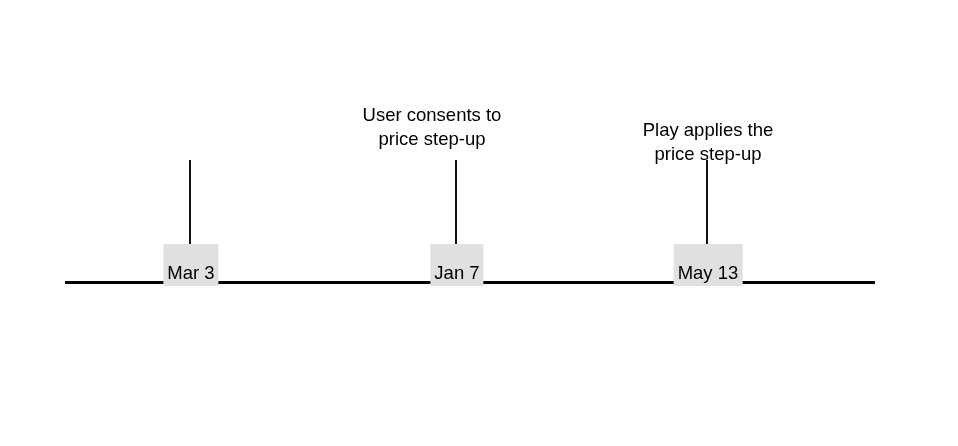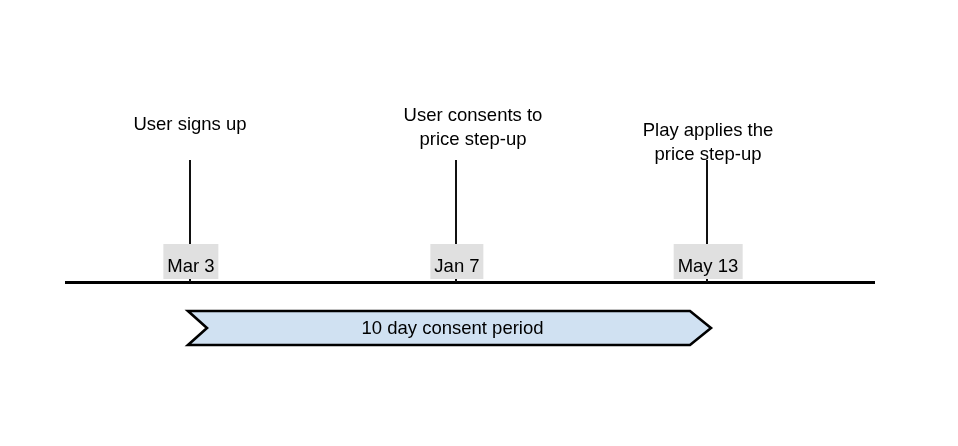--- a/index.html
+++ b/index.html
@@ -48,21 +48,21 @@
   }
 
   
   .date-chip {
     position: absolute;
     transform: translateX(-50%);
     background: #e0e0e0;
     color: #000000;
     font-size: 18.5px;
     line-height: 23px;
-    padding: 10px 4px 2px 4px;
+    padding: 17px 4px 2px 4px;
     white-space: nowrap;
   }
 
   
   .banner {
     position: absolute;
     left: 187px;
     top: 310px;
     width: 525px;
     height: 36px;
@@ -89,34 +89,27 @@
     pointer-events: none;
   }
 </style>
 </head>
 <body>
 
 <div id="canvas">
 
   <div class="axis"></div>
 
-  <div class="event-label" style="left:190px; top:112px; width:240px;">User signs up</div>
   <div class="tick" style="left:189px; top:160px; height:122px;"></div>
   <div class="date-chip" style="left:191px; top:244px;">Mar 3</div>
 
-  <div class="event-label" style="left:473px; top:103px; width:260px;">User consents to
+  <div class="event-label" style="left:432px; top:103px; width:260px;">User consents to
 price step-up</div>
   <div class="tick" style="left:455px; top:160px; height:122px;"></div>
   <div class="date-chip" style="left:457px; top:244px;">Jan 7</div>
 
   <div class="event-label" style="left:708px; top:118px; width:260px;">Play applies the
 price step-up</div>
   <div class="tick" style="left:706px; top:160px; height:122px;"></div>
   <div class="date-chip" style="left:708px; top:244px;">May 13</div>
 
-  <div class="banner">
-    <svg viewBox="0 0 525 36" preserveAspectRatio="none">
-      <polygon points="1,1 503,1 524,18 503,35 1,35 20,18" fill="#d0e1f2" stroke="#000000" stroke-width="2.6" stroke-linejoin="miter" vector-effect="non-scaling-stroke"></polygon>
-    </svg>
-    <div class="banner-text">10 day consent period</div>
-  </div>
 
 </div>
 
 </body></html>

